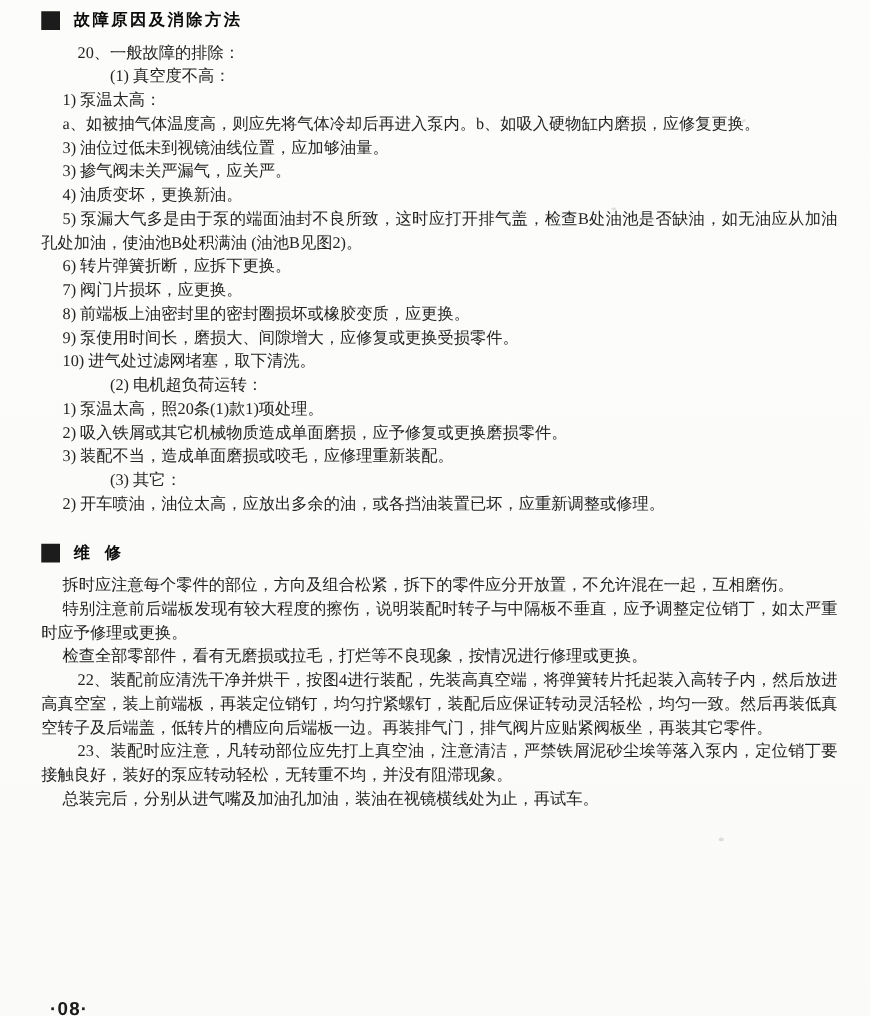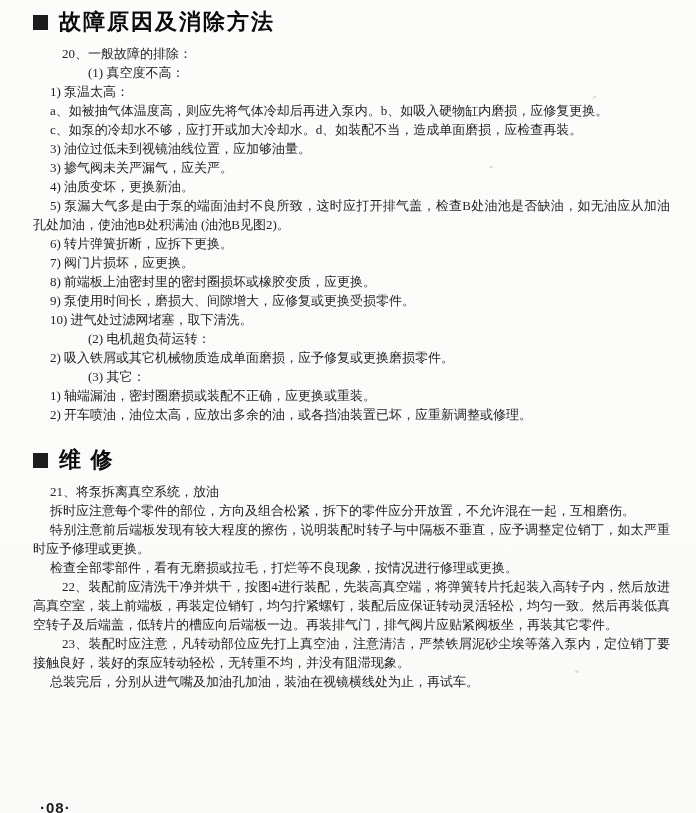--- a/index.html
+++ b/index.html
@@ -20,23 +20,23 @@
   .section { padding: 0 26px 0 33px; }
   .sec-header {
     display: flex;
     align-items: center;
     gap: 11px;
     margin: 0 0 7px 0;
     font-weight: bold;
     color: #0b0b0b;
   }
   .sec-header .title {
-    font-size: 22px;
+    font-size: 13px;
     letter-spacing: 2px;
-    font-family: Liberation Serif, serif;
+    font-family: Liberation Mono, monospace;
   }
   .sq {
     width: 15px; height: 15px;
     background: #1c1c1c;
     flex: 0 0 auto;
   }
   .p {
     margin: 0;
     font-size: 13px;
     line-height: 19px;
@@ -74,43 +74,42 @@
 
   <div class="section">
     <div class="sec-header">
       <span class="sq"></span>
       <span class="title">故障原因及消除方法</span>
     </div>
     <p class="p ti2">20、一般故障的排除：</p>
     <p class="p ti3">(1) 真空度不高：</p>
     <p class="p ti1">1) 泵温太高：</p>
     <p class="p ti1">a、如被抽气体温度高，则应先将气体冷却后再进入泵内。b、如吸入硬物缸内磨损，应修复更换。</p>
-    <p class="p ti1">c、如泵的冷却水不够，应打开或加大冷却水。d、如装配不当，造成单面磨损，应检查再装。</p>
     <p class="p ti1">3) 油位过低未到视镜油线位置，应加够油量。</p>
     <p class="p ti1">3) 掺气阀未关严漏气，应关严。</p>
     <p class="p ti1">4) 油质变坏，更换新油。</p>
     <p class="p ti1">5) 泵漏大气多是由于泵的端面油封不良所致，这时应打开排气盖，检查B处油池是否缺油，如无油应从加油孔处加油，使油池B处积满油 (油池B见图2)。</p>
     <p class="p ti1">6) 转片弹簧折断，应拆下更换。</p>
     <p class="p ti1">7) 阀门片损坏，应更换。</p>
     <p class="p ti1">8) 前端板上油密封里的密封圈损坏或橡胶变质，应更换。</p>
     <p class="p ti1">9) 泵使用时间长，磨损大、间隙增大，应修复或更换受损零件。</p>
     <p class="p ti1">10) 进气处过滤网堵塞，取下清洗。</p>
     <p class="p ti3">(2) 电机超负荷运转：</p>
+    <p class="p ti1">1) 泵温太高，照20条(1)款1)项处理。</p>
     <p class="p ti1">2) 吸入铁屑或其它机械物质造成单面磨损，应予修复或更换磨损零件。</p>
+    <p class="p ti1">3) 装配不当，造成单面磨损或咬毛，应修理重新装配。</p>
     <p class="p ti3">(3) 其它：</p>
-    <p class="p ti1">1) 轴端漏油，密封圈磨损或装配不正确，应更换或重装。</p>
     <p class="p ti1">2) 开车喷油，油位太高，应放出多余的油，或各挡油装置已坏，应重新调整或修理。</p>
   </div>
 
   <div class="section sec-gap">
     <div class="sec-header">
       <span class="sq"></span>
       <span class="title">维  修</span>
     </div>
-    <p class="p ti1">21、将泵拆离真空系统，放油</p>
     <p class="p ti1">拆时应注意每个零件的部位，方向及组合松紧，拆下的零件应分开放置，不允许混在一起，互相磨伤。</p>
     <p class="p ti1">特别注意前后端板发现有较大程度的擦伤，说明装配时转子与中隔板不垂直，应予调整定位销丁，如太严重时应予修理或更换。</p>
     <p class="p ti1">检查全部零部件，看有无磨损或拉毛，打烂等不良现象，按情况进行修理或更换。</p>
     <p class="p ti2">22、装配前应清洗干净并烘干，按图4进行装配，先装高真空端，将弹簧转片托起装入高转子内，然后放进高真空室，装上前端板，再装定位销钉，均匀拧紧螺钉，装配后应保证转动灵活轻松，均匀一致。然后再装低真空转子及后端盖，低转片的槽应向后端板一边。再装排气门，排气阀片应贴紧阀板坐，再装其它零件。</p>
     <p class="p ti2">23、装配时应注意，凡转动部位应先打上真空油，注意清洁，严禁铁屑泥砂尘埃等落入泵内，定位销丁要接触良好，装好的泵应转动轻松，无转重不均，并没有阻滞现象。</p>
     <p class="p ti1">总装完后，分别从进气嘴及加油孔加油，装油在视镜横线处为止，再试车。</p>
   </div>
 
   <div class="speck s1"></div>
   <div class="speck s2"></div>

